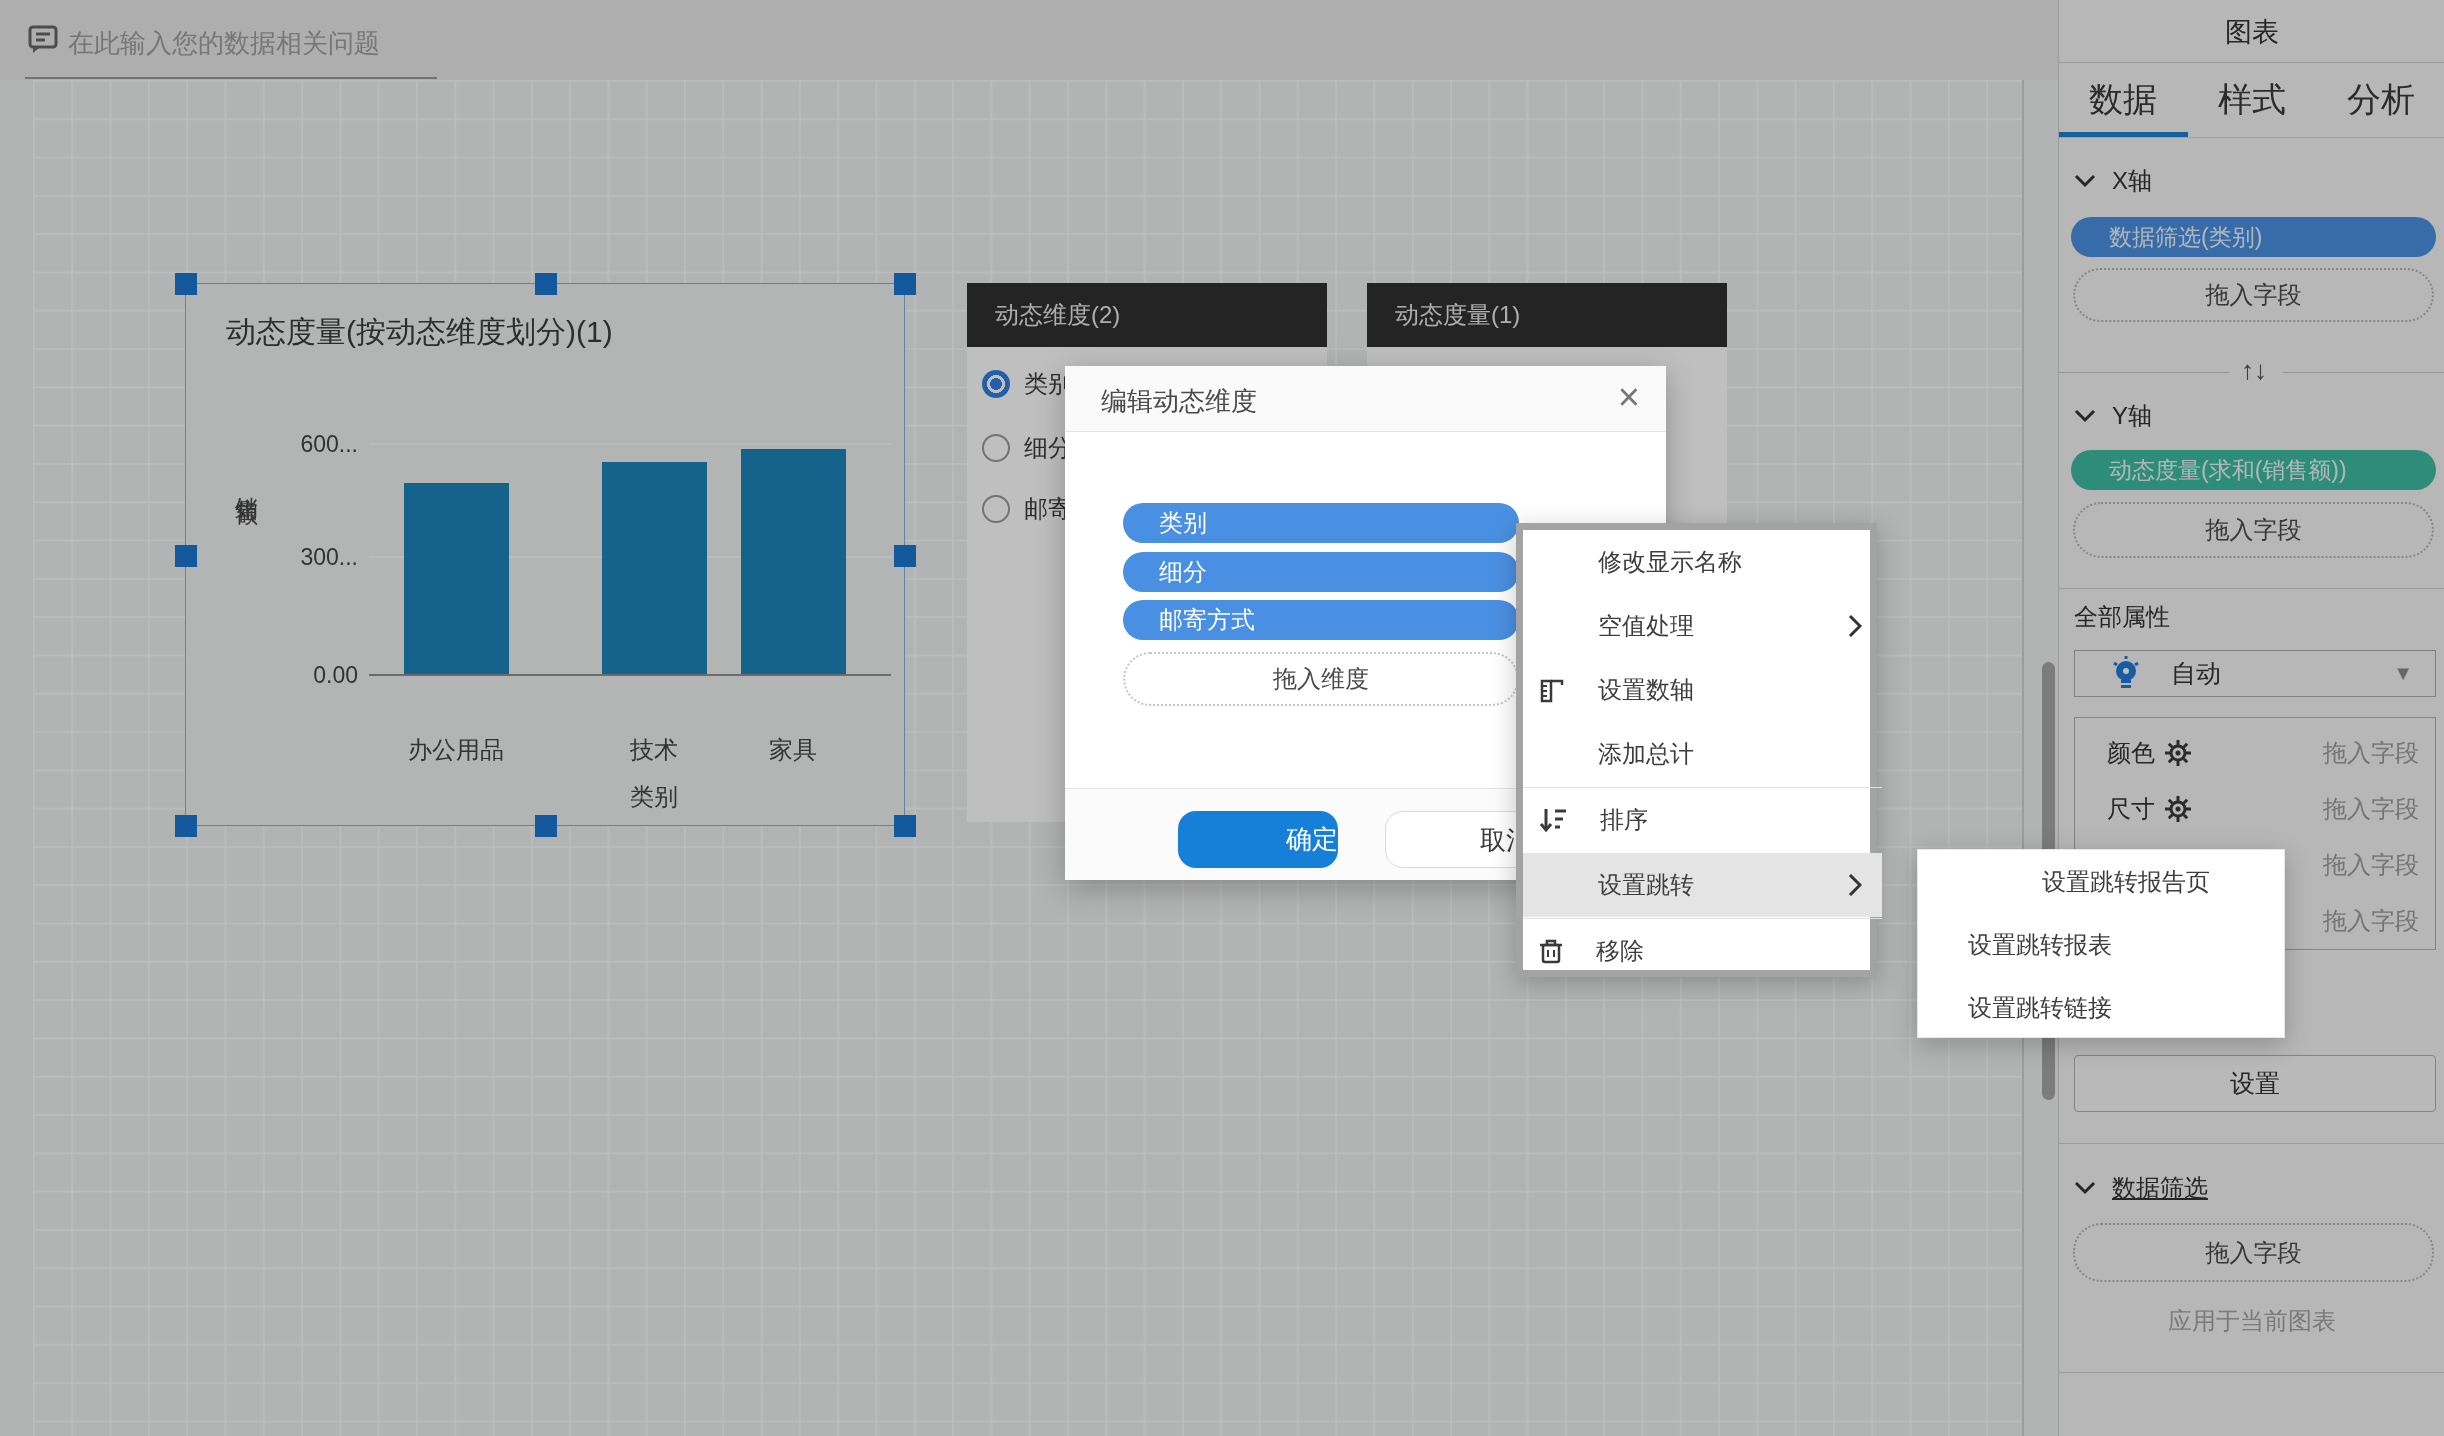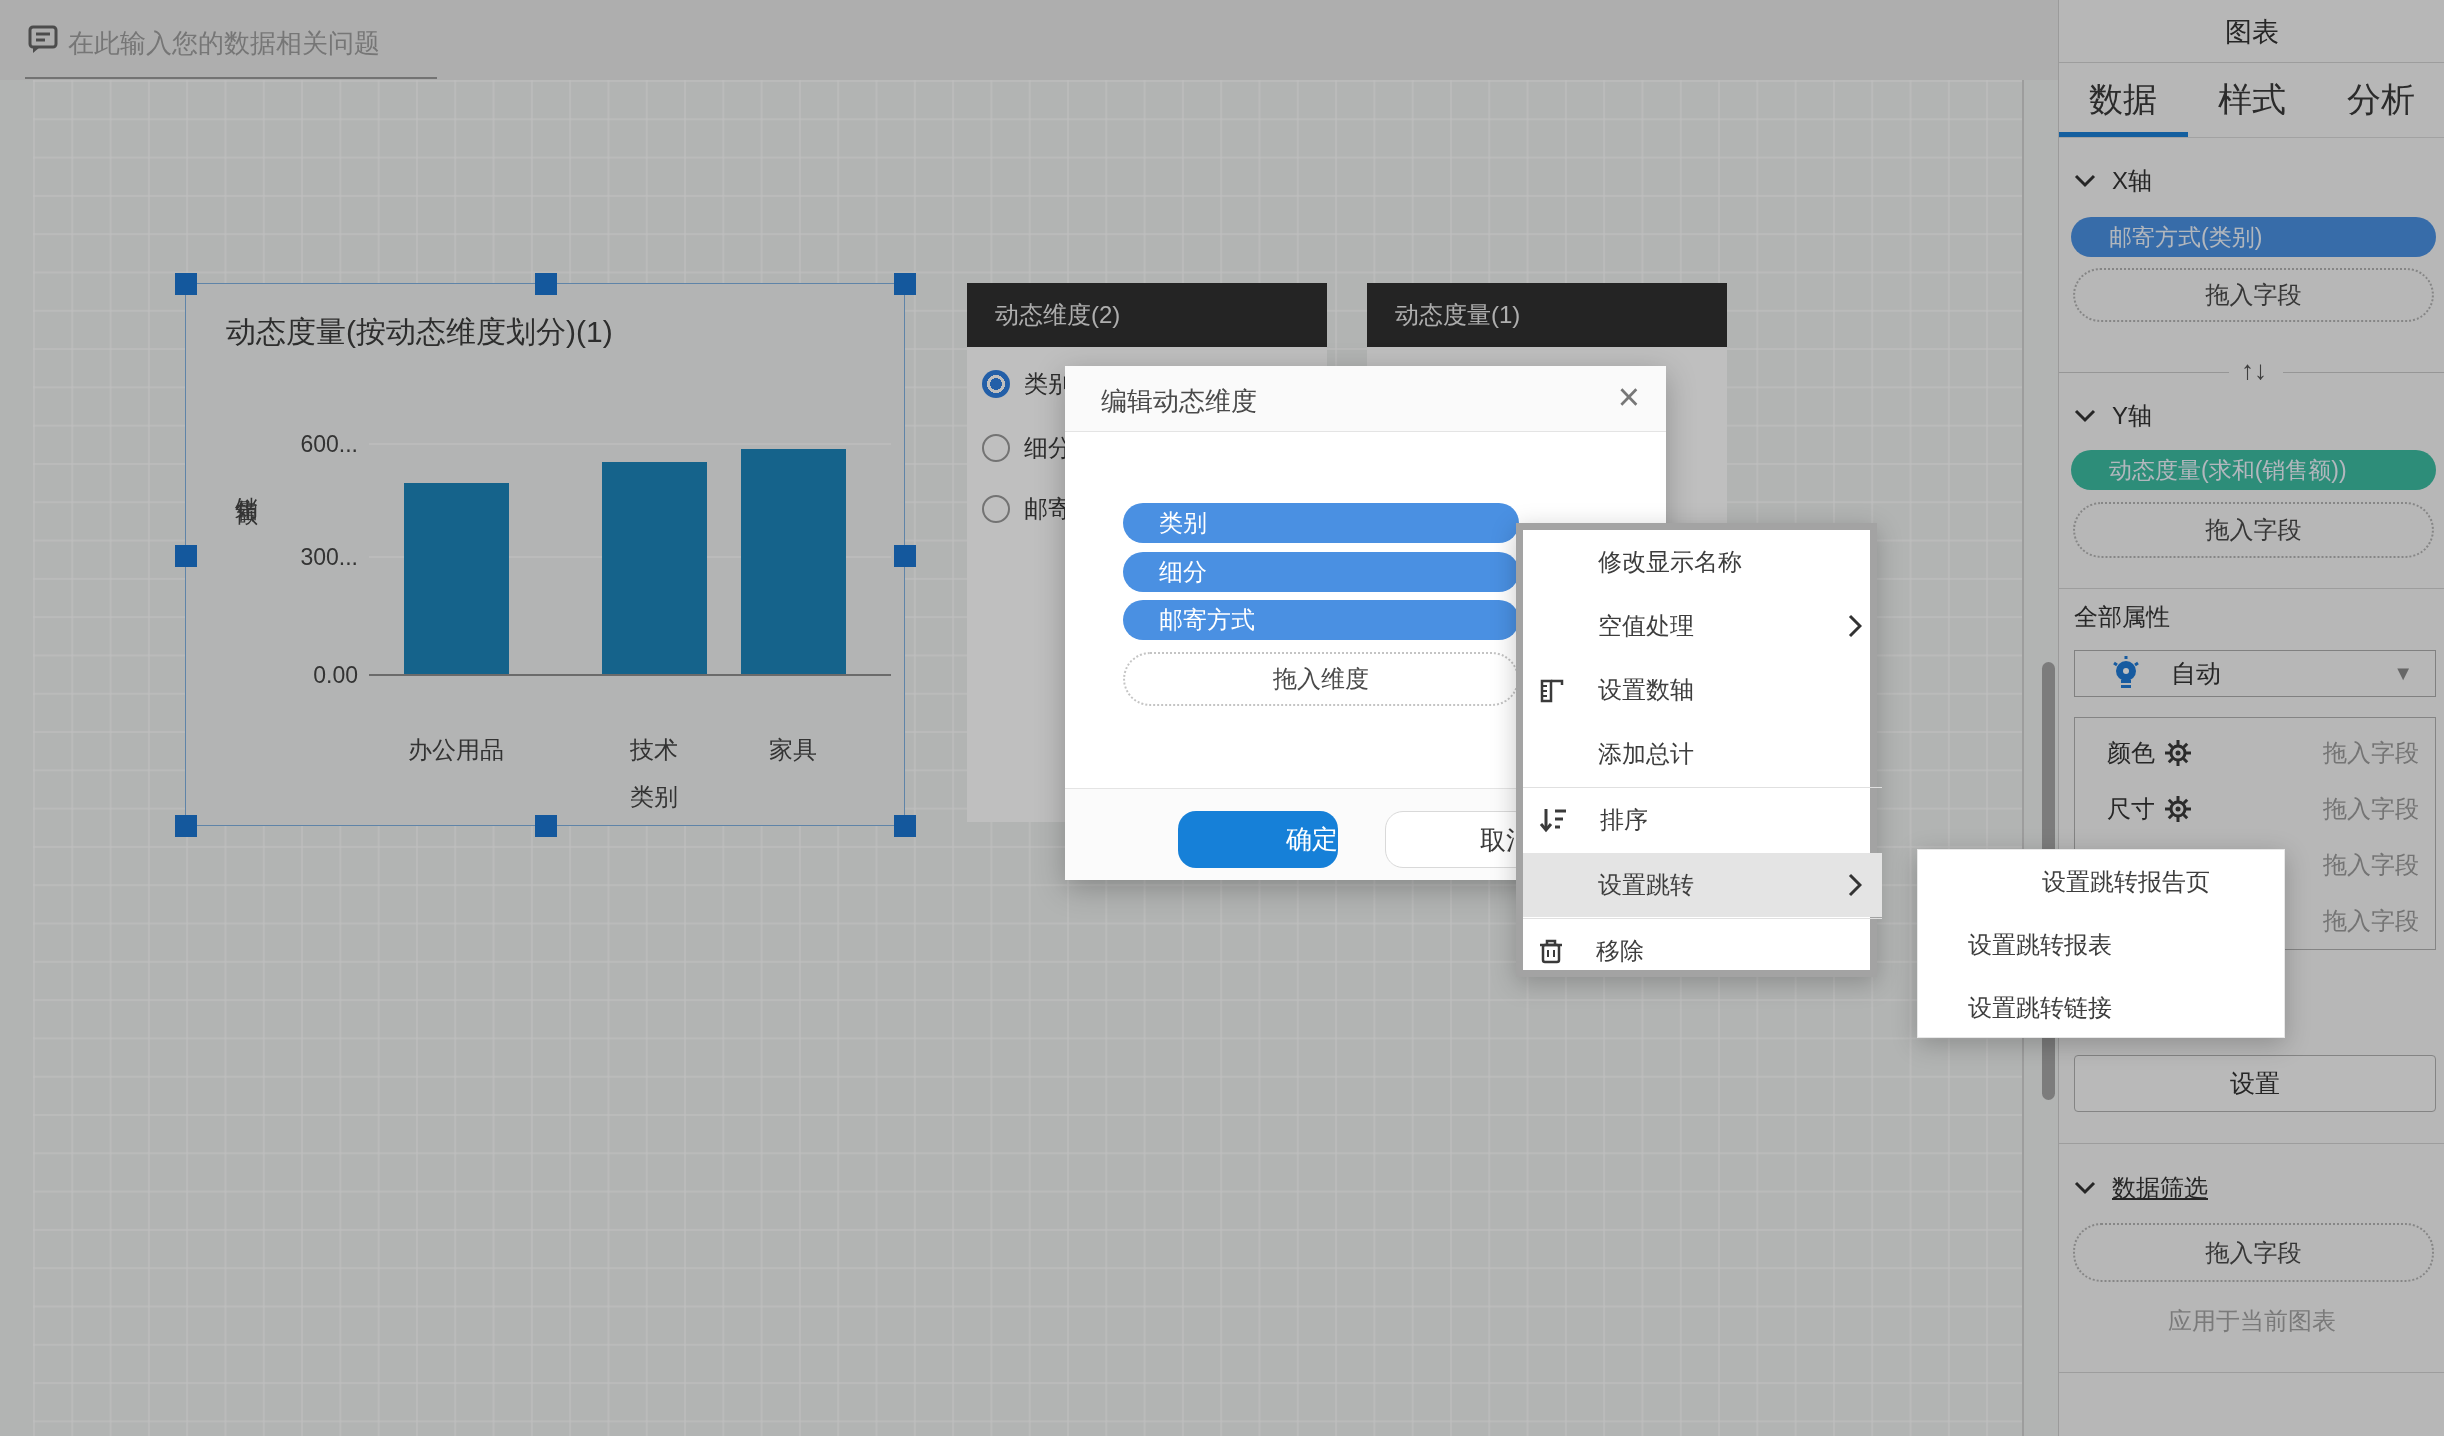--- a/index.html
+++ b/index.html
@@ -149,21 +149,21 @@
   <div class="abs tab" style="left:258px;">分析</div>
   <div class="abs tab-underline" style="left:0;width:129px;"></div>
   <div class="abs sb-div" style="top:137px;background:#d9d9d9;"></div>
 
   <div class="abs sec-head" style="left:15px;top:165px;">
     <svg width="22" height="14" viewBox="0 0 22 14">
         <polyline points="2,2 11,11 20,2" fill="none" stroke="#333" stroke-width="3"></polyline>
       </svg>
     <span style="margin-left:16px;">X轴</span>
   </div>
-  <div class="abs pill" style="left:12px;top:217px;width:365px;background:#4a90e2;">邮寄方式(类别)</div>
+  <div class="abs pill" style="left:12px;top:217px;width:365px;background:#4a90e2;">数据筛选(类别)</div>
   <div class="abs droppill" style="left:14px;top:268px;width:361px;height:54px;">拖入字段</div>
 
   <div class="abs sb-div" style="top:372px;width:170px;background:#c9c9c9;"></div>
   <div class="abs" style="left:182px;top:355px;font-size:26px;color:#555;">↑↓</div>
   <div class="abs sb-div" style="left:224px;top:372px;width:162px;background:#c9c9c9;"></div>
 
   <div class="abs sec-head" style="left:15px;top:400px;">
     <svg width="22" height="14" viewBox="0 0 22 14">
         <polyline points="2,2 11,11 20,2" fill="none" stroke="#333" stroke-width="3"></polyline>
       </svg>

